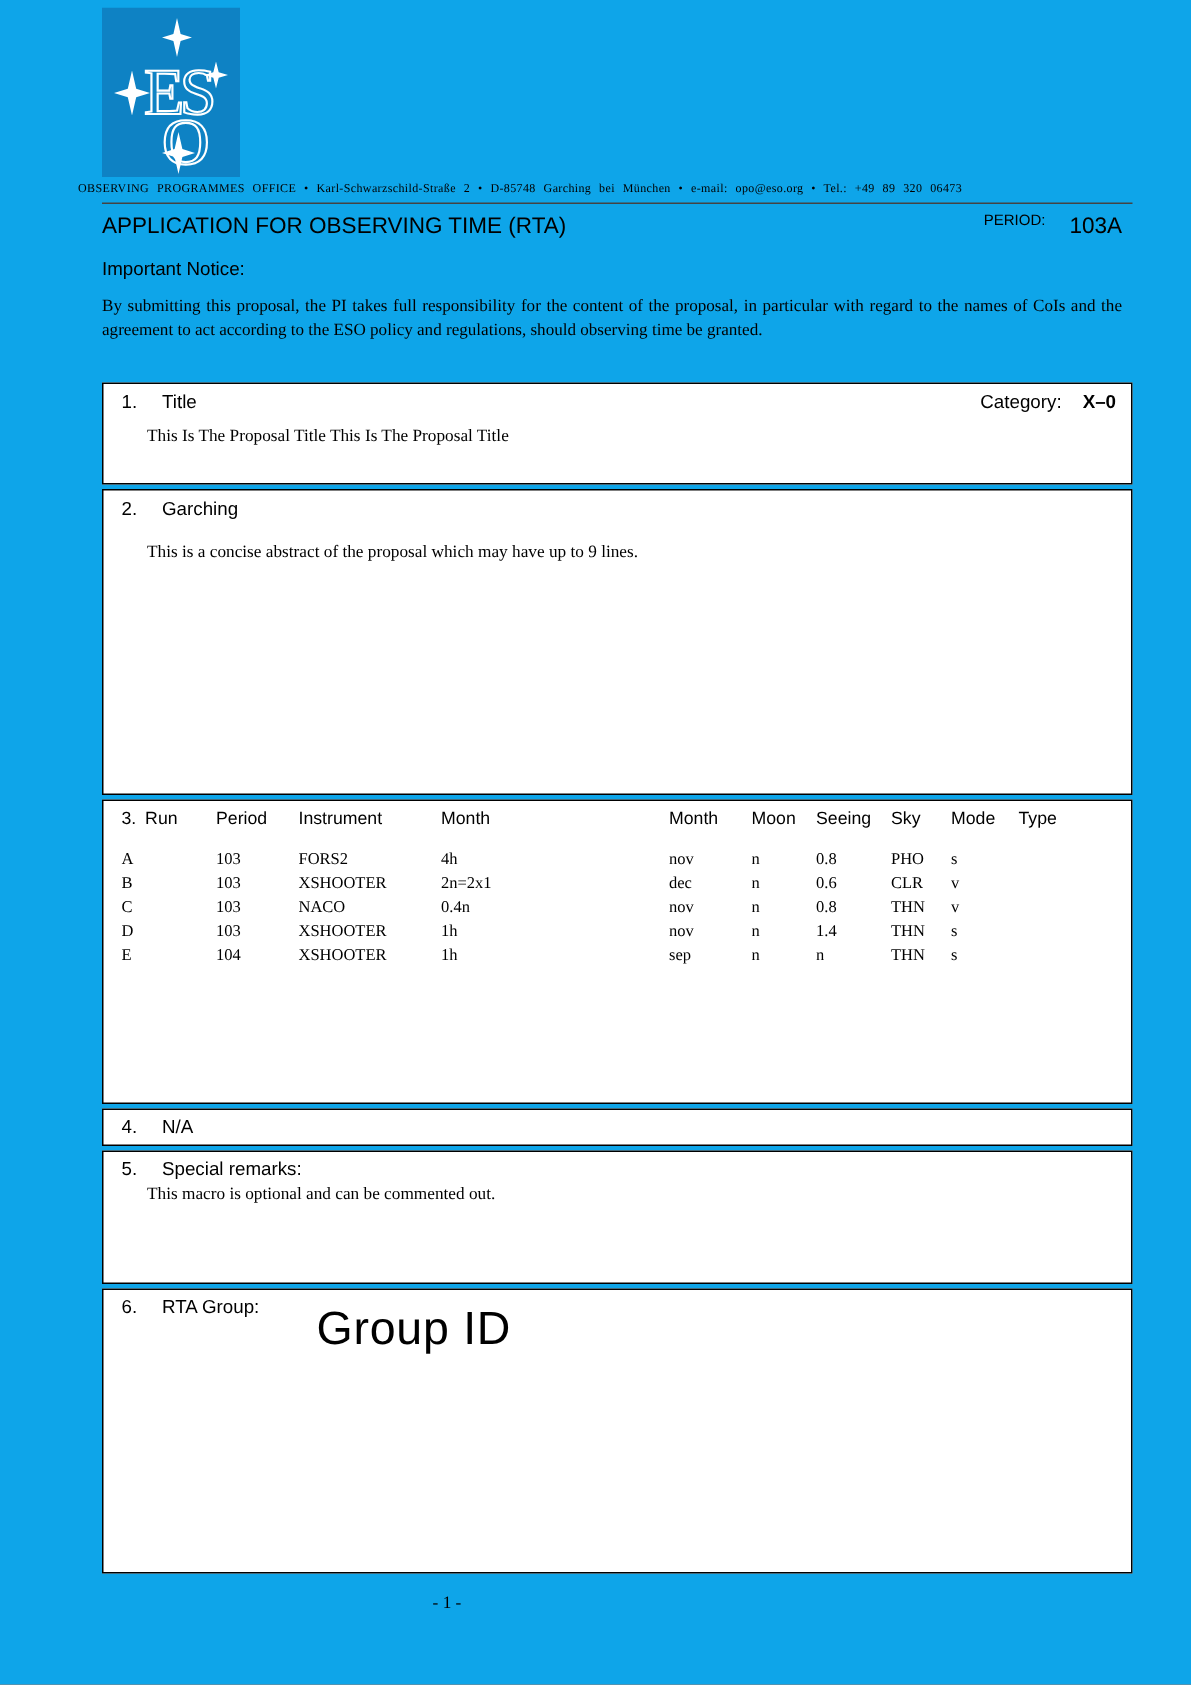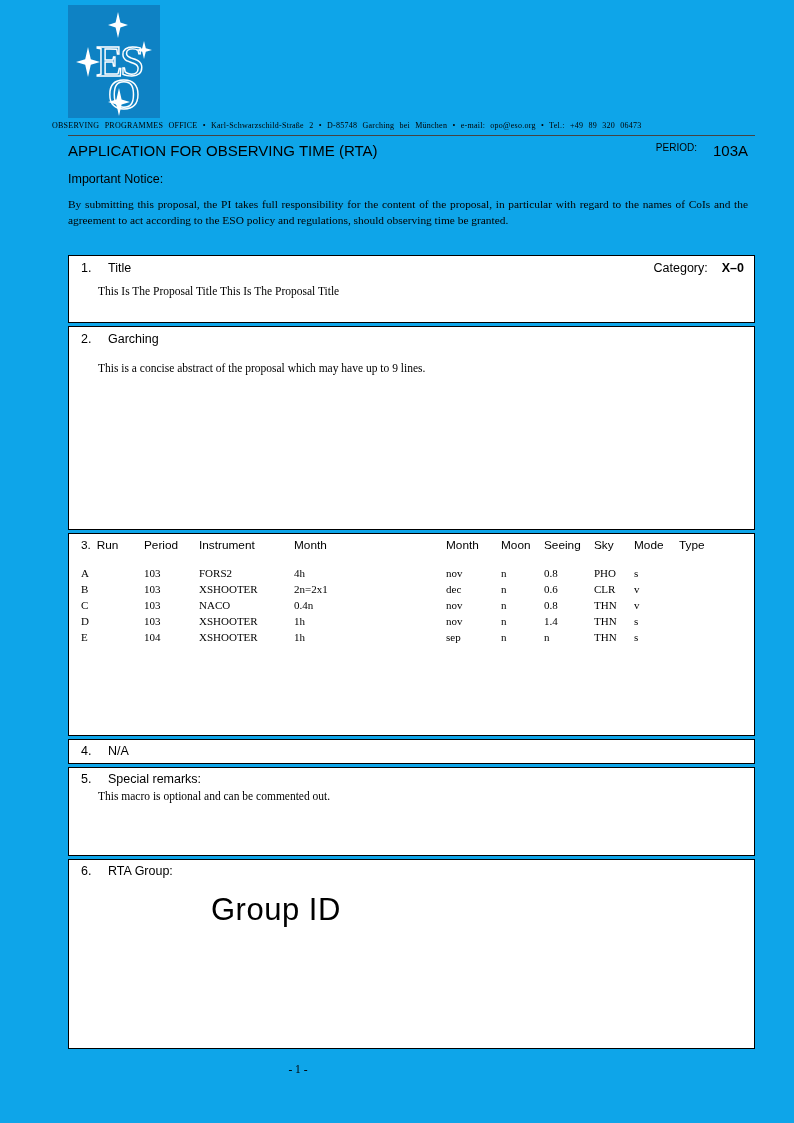--- a/index.html
+++ b/index.html
@@ -88,21 +88,21 @@
     font-size: 11px; height: 16px; padding: 0;
     vertical-align: top; overflow: hidden; white-space: nowrap;
   }
   .c-run{width:63px}.c-per{width:55px}.c-ins{width:95px}.c-tim{width:152px}
   .c-mon{width:55px}.c-moo{width:43px}.c-see{width:50px}.c-sky{width:40px}
   .c-mod{width:45px}.c-typ{width:74px}
 
   
   .group-id-text {
     position: absolute; left: 142px; top: 8px;
-    font-size: 31px; font-weight: 400; letter-spacing: 0.5px; margin-top: 24px;
+    font-size: 31px; font-weight: 400; letter-spacing: 0.5px;
   }
 
   .footer {
     position: absolute; left: 248px; top: 1063px; width: 100px;
     text-align: center; font-size: 11.5px;
   }
 </style>
 </head>
 <body>
 

